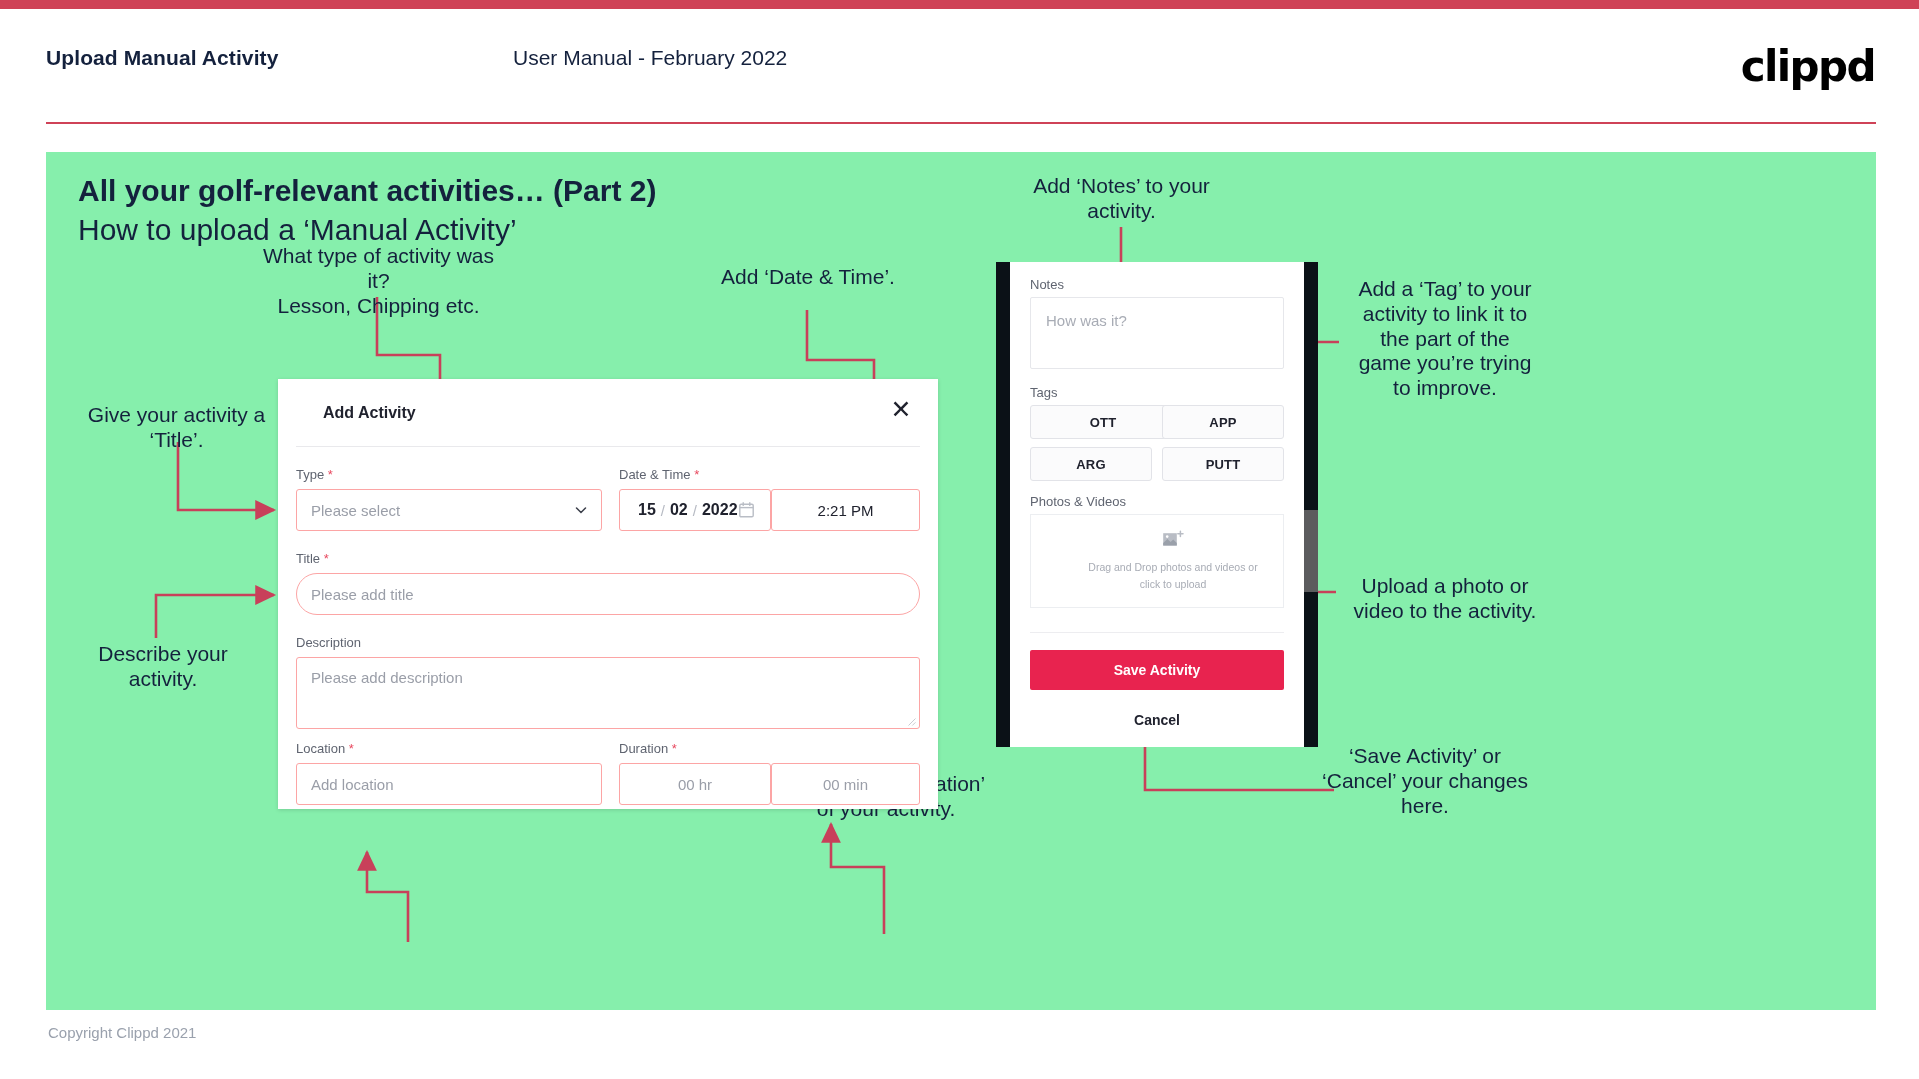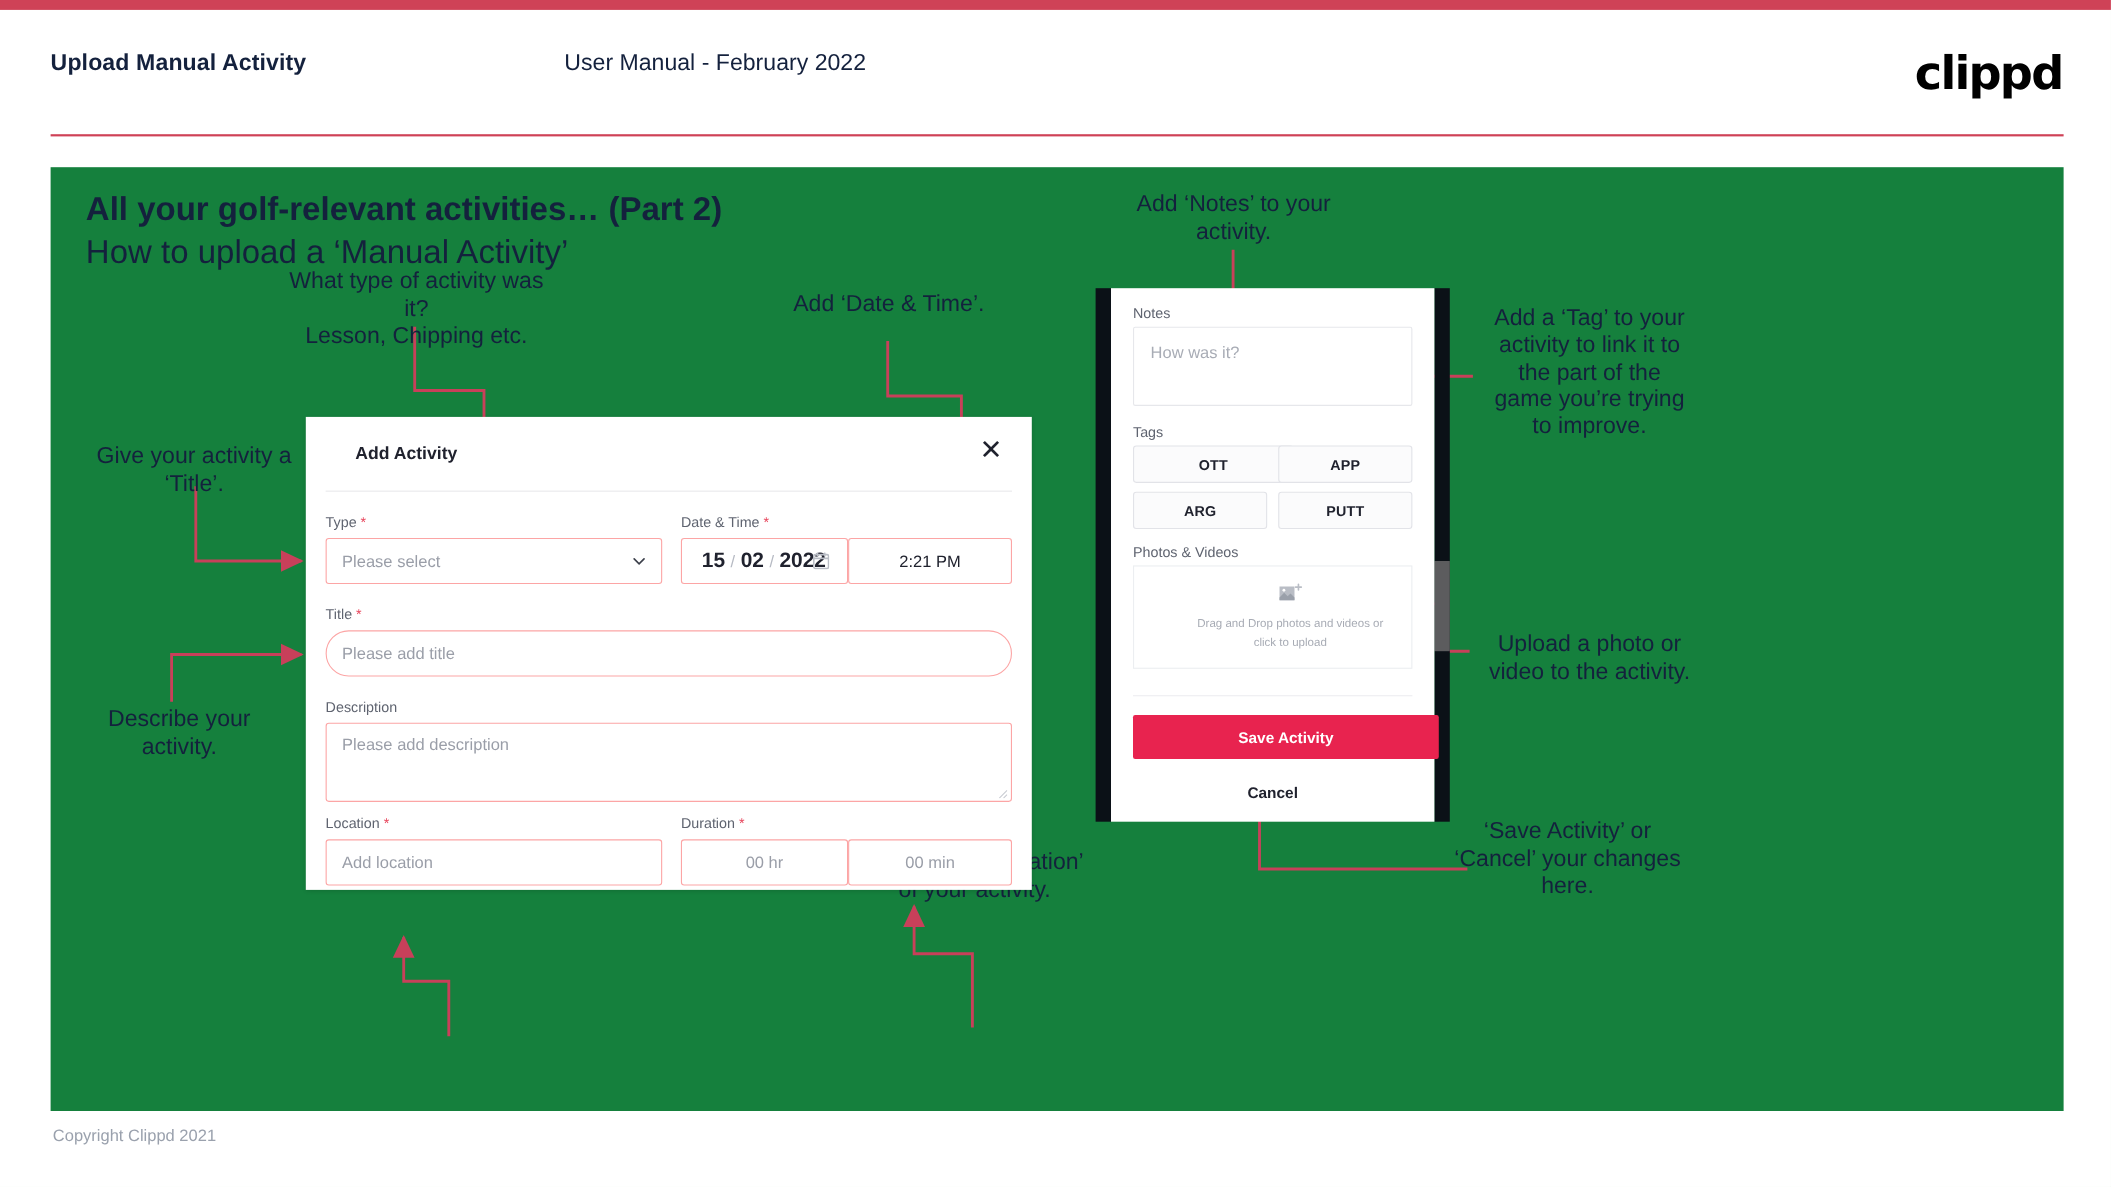--- a/index.html
+++ b/index.html
@@ -33,21 +33,21 @@
   .brand {
     position: absolute; right: 44px; top: 42px;
     font-size: 42px; font-weight: 800; color: #000000;
     letter-spacing: -1.6px; font-family: "DejaVu Sans", sans-serif;
   }
 
   
   .slide {
     position: absolute; left: 46px; top: 152px;
     width: 1830px; height: 858px;
-    background: #15803d;
+    background: #86efac;
   }
 
   .slide-h1 {
     position: absolute; left: 32px; top: 22px;
     font-size: 30px; font-weight: 700; color: #14213d; white-space: nowrap;
   }
   .slide-h2 {
     position: absolute; left: 32px; top: 61px;
     font-size: 30px; font-weight: 400; color: #14213d; white-space: nowrap;
   }
@@ -94,21 +94,21 @@
     padding-left: 14px;
   }
   .inp.center { justify-content: center; padding-left: 0; }
 
   .chev {
     position: absolute; right: 14px; top: 50%; transform: translateY(-50%);
     width: 12px; height: 12px;
   }
   .cal-ico { position: absolute; right: 16px; top: 50%; transform: translateY(-50%); }
 
-  .date-val { color:#20222e; font-size:19px; font-weight:700; }
+  .date-val { color:#20222e; font-size:16px; font-weight:700; }
   .date-sep { color:#b6bac3; font-size:15px; padding:0 5px; }
   .time-val { color:#20222e; font-size:15px; font-weight:400; }
 
   .ta-corner {
     position:absolute; right:3px; bottom:2px; width:10px; height:10px;
   }
 
   
   .phone { position: absolute; left: 950px; top: 110px; width: 322px; height: 485px; }
   .phone-bezel-l { position:absolute; left:0; top:0; width:14px; height:485px; background:#0b1117; }
@@ -344,21 +344,21 @@
             <path d="M18.4 1.2 v5.2 M15.8 3.8 h5.2" stroke="#b9bdc5" stroke-width="1.5" stroke-linecap="round"></path>
           </svg>
           <div class="drop-txt">
             <div>Drag and Drop photos and videos or</div>
             <div>click to upload</div>
           </div>
         </div>
 
         <div class="m-rule" style="left:20px; top:370px; width:254px;"></div>
 
-        <div class="save-btn" style="left:20px; top:388px; width:278px; height:40px;">
+        <div class="save-btn" style="left:20px; top:388px; width:254px; height:40px;">
           <span>Save Activity</span>
         </div>
 
         <div class="cancel-btn" style="left:0; top:450px;">
           <span>Cancel</span>
         </div>
 
       </div>
     </div>
 

